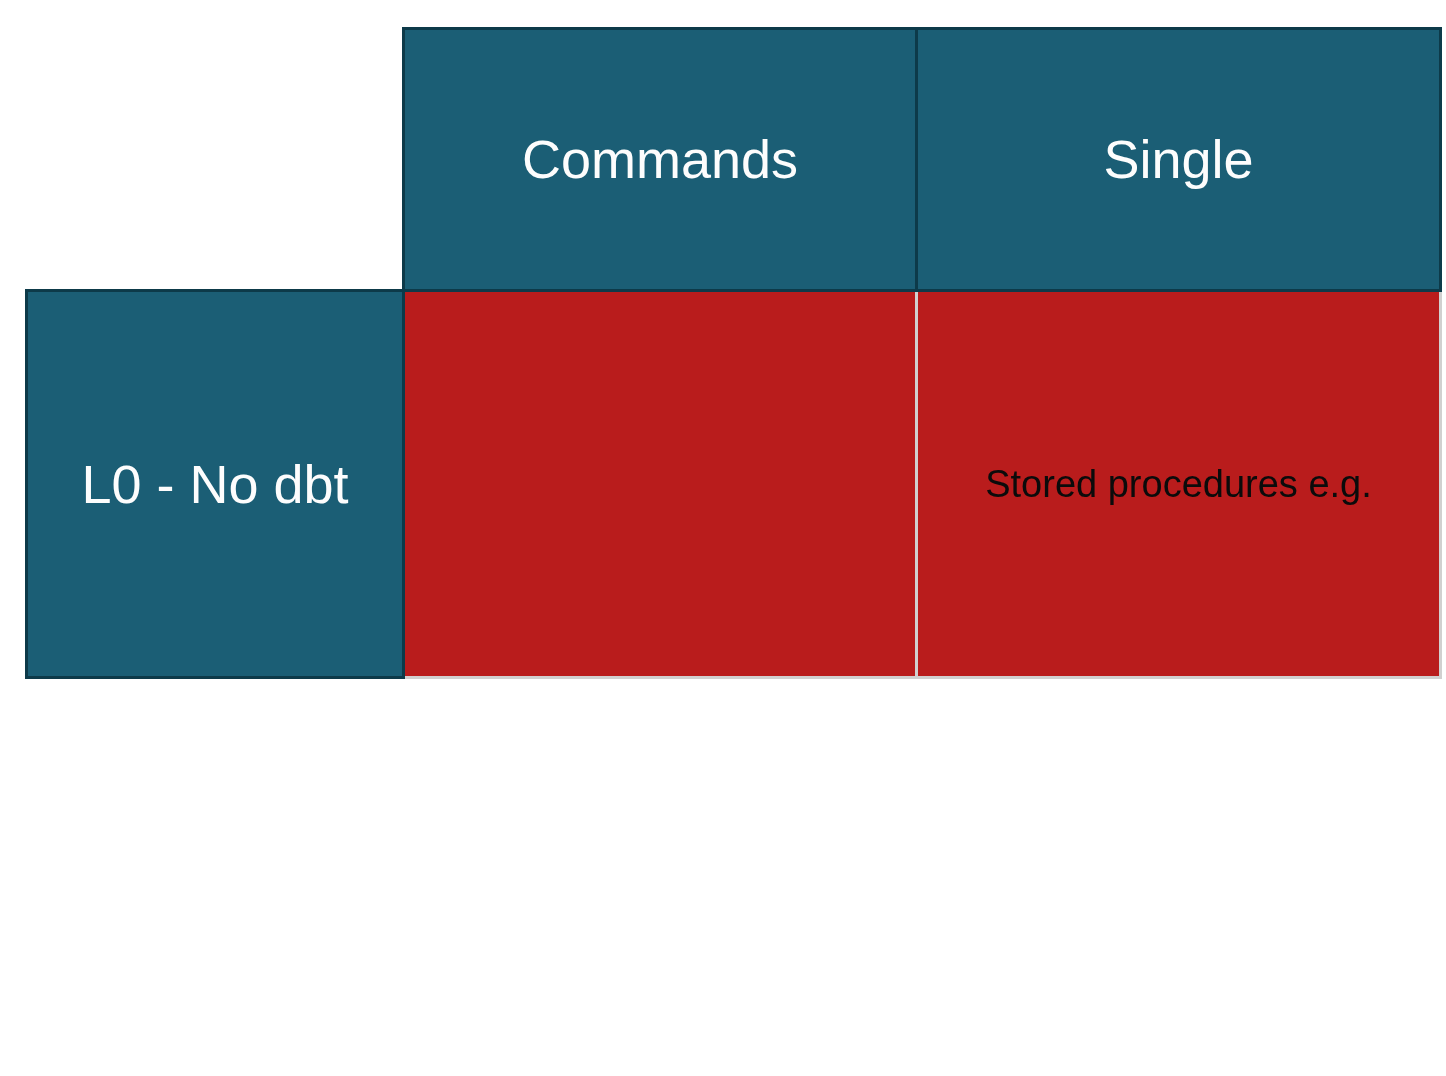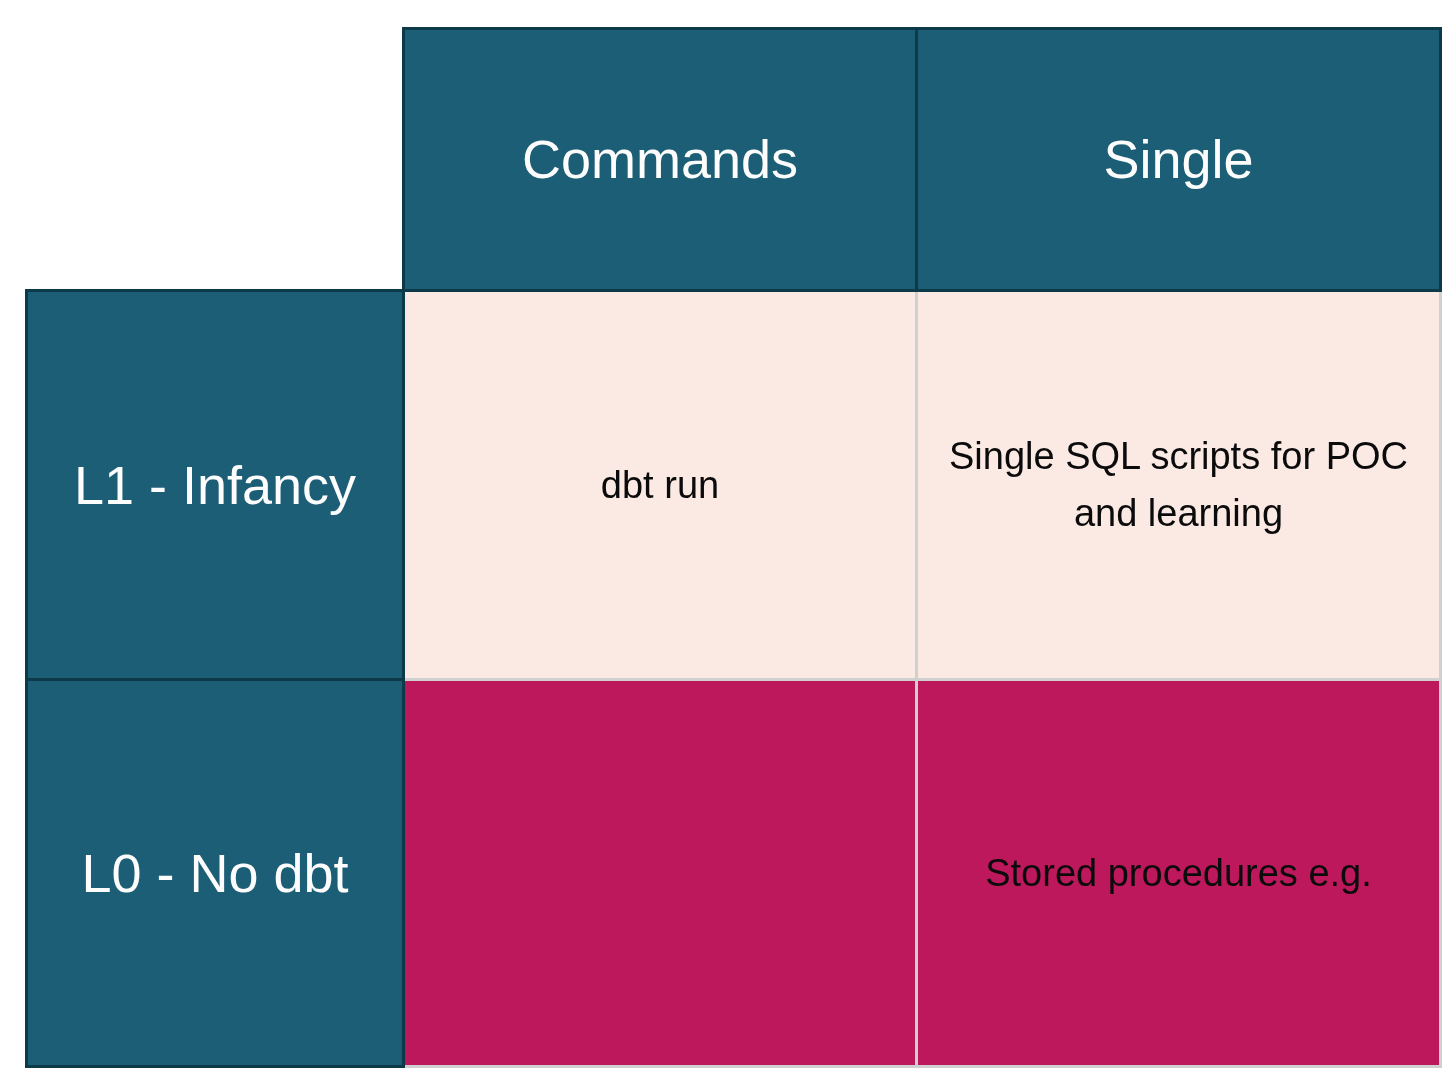--- a/index.html
+++ b/index.html
@@ -47,44 +47,38 @@
     font-size: 54px;
     line-height: 1.2;
   }
   td.body-cell {
     font-size: 38px;
     line-height: 1.5;
     color: #0B0B0B;
     border: 3px solid #D1D0D0;
   }
   td.highlight { background: #FBE9E4; }
-  td.plain     { background: #be185d; }
+  td.plain     { background: #b91c1c; }
 </style>
 </head>
 <body>
 
 <div class="canvas">
   <table class="matrix">
     <colgroup>
       <col class="c-label">
       <col class="c-commands">
       <col class="c-models">
     </colgroup>
     <tbody>
       <tr class="r-header">
         <td class="corner"></td>
         <th class="teal-cell">Commands</th>
         <th class="teal-cell">Single</th>
       </tr>
-      <tr class="r-l1">
-        <th class="teal-cell">L1 - Infancy</th>
-        <td class="body-cell highlight">dbt run</td>
-        <td class="body-cell highlight">Single SQL scripts for POC
-and learning</td>
-      </tr>
       <tr class="r-l0">
         <th class="teal-cell">L0 - No dbt</th>
         <td class="body-cell plain"></td>
         <td class="body-cell plain">Stored procedures e.g.</td>
       </tr>
     </tbody>
   </table>
 </div>
 
 </body></html>

